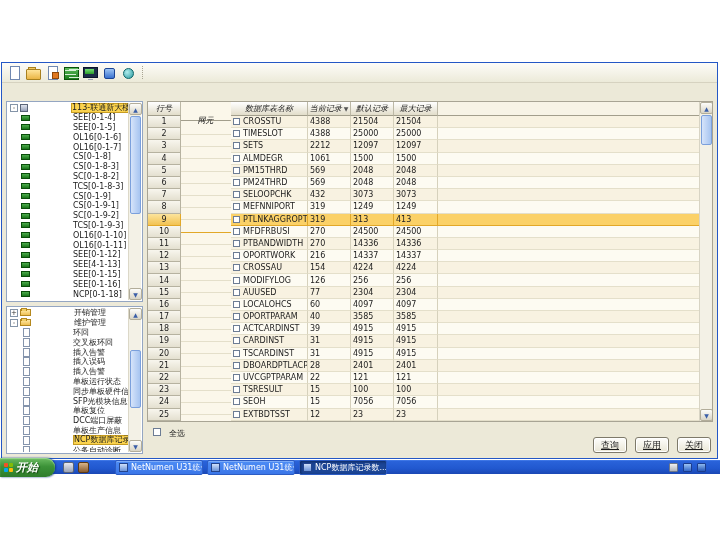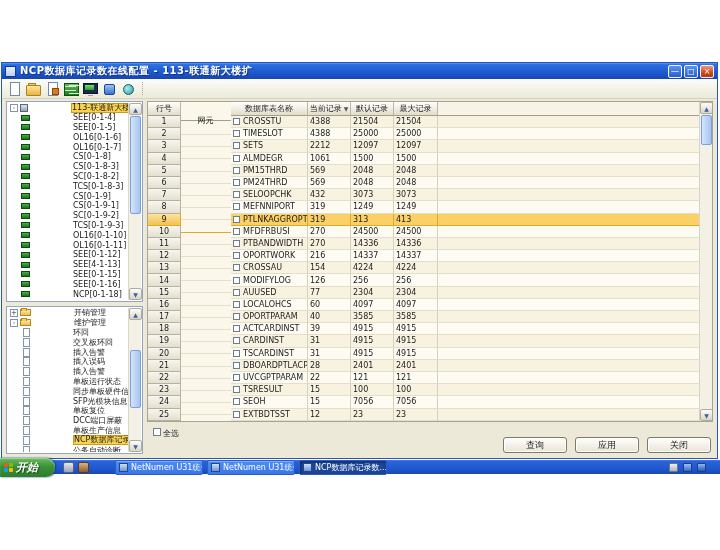--- a/index.html
+++ b/index.html
@@ -87,21 +87,21 @@
               background:linear-gradient(90deg,#d6e4fa,#a6c4f0); }
 
   .right-pane { position:absolute; left:142px; right:3px; top:1px; bottom:3px; }
   .table-wrap { position:absolute; left:2px; right:0; top:0; height:321px;
                 border:1px solid #a8a494; background:#fbf7ea; overflow:hidden; }
   .grid { position:absolute; left:0; top:0; right:13px; bottom:0; overflow:hidden; }
 
   .ghead { display:flex; height:14px; }
   .hcell { display:flex; align-items:center; justify-content:center; flex:none;
            font-size:8px; color:#222; background:linear-gradient(#ffffff,#e2ddca);
-           border-right:1px solid #bcb8a6; border-bottom:1px solid #a29e8c; }
+           border-right:1px solid #bcb8a6; border-bottom:1px solid #a29e8c;font-style:italic; }
   .hcell.fill { flex:1; background:#f7f3e6; border-right:none; }
   .sort { font-size:6px; color:#555; margin-left:2px; }
 
   .grow { display:flex; height:12.2px; font-size:8px; }
   .grow.odd  .gcell { background:#f8f2e1; }
   .grow.even .gcell { background:#fdfbf2; }
   .gcell { display:flex; align-items:center; flex:none; padding:0 2px; color:#222;
            border-right:1px solid #d6d1bc; border-bottom:1px solid #e4dfca;
            overflow:hidden; white-space:nowrap; }
   .gcell.c0 { justify-content:center; background:linear-gradient(#f8f6ee,#e4e0d0) !important;
@@ -109,28 +109,28 @@
   .gcell.fill { flex:1; border-right:none; }
   .c0 { width:33px; } .c1 { width:50px;margin-top:18px; } .c2 { width:77px; }
   .c3 { width:43px; } .c4 { width:43px; } .c5 { width:44px; }
   .grow.sel .gcell { background:#fbd167 !important; border-bottom-color:#e2a828; border-right-color:#e2a828; }
   .grow.sel .gcell.c0 { background:linear-gradient(#fce49c,#f2c252) !important; }
   .cb { width:7px; height:7px; flex:none; background:#fff; border:1px solid #6c7c94; margin-right:3px; }
 
   .tscroll { position:absolute; top:0; bottom:0; right:0; width:13px;
              background:#f3f1e6; border-left:1px solid #d8d4c4; }
 
-  .selectall { position:absolute; left:8px; top:327px; display:flex; gap:2px;
+  .selectall { position:absolute; left:8px; top:327px; display:flex; gap:8px;
                font-size:8px; color:#222; }
   .cb2 { width:8px; height:8px; background:#fff; border:1px solid #6c7c94; }
 
   .btnrow { position:absolute; right:2px; bottom:1px; display:flex; gap:8px; }
-  .xpbtn { width:64px; height:16px; font-size:9px; color:#1c1c1c; text-align:center; line-height:14px;
+  .xpbtn { width:34px; height:16px; font-size:9px; color:#1c1c1c; text-align:center; line-height:14px;
            border:1px solid #7e7a6a; border-radius:3px;
-           background:linear-gradient(#fefefc,#e9e6d5); box-shadow:inset 0 0 0 1px #fff; }
+           background:linear-gradient(#fefefc,#e9e6d5); box-shadow:inset 0 0 0 1px #fff;text-decoration:underline; }
 
   
   .taskbar { position:absolute; left:0; top:460px; width:720px; height:14px; display:flex; align-items:center;
              background:linear-gradient(#4d84ee 0%,#2a63da 8%,#2158cf 60%,#1a47b4 100%);text-align:right; }
   .startbtn { width:55px; height:19px; flex:none; display:flex; align-items:center; gap:3px; padding-left:4px;
               border-radius:0 9px 9px 0; color:#fff; font-size:11px; font-weight:bold; font-style:italic;
               text-shadow:1px 1px 1px #164a16;
               background:linear-gradient(#6cbc62,#3c9238 45%,#2e7c2b);
               box-shadow:inset 0 1px 1px #9ad88e, 1px 0 2px #123a8c; }
   .winflag { width:9px; height:9px; flex:none; display:grid; grid-template-columns:4px 4px; gap:1px; }
@@ -150,29 +150,20 @@
   .tray { margin-left:auto; display:flex; align-items:center; gap:5px; padding-right:14px; }
   .trayicon { width:9px; height:9px; border-radius:1px; }
   .tray1 { background:linear-gradient(#f0f0f0,#b0b4bc); border:1px solid #707888; }
   .tray2 { background:linear-gradient(#9cc4f4,#3468c8); border:1px solid #1c3c8c; }
   .tray3 { background:linear-gradient(#8cb8ee,#2858b8); border:1px solid #1c3c8c; }
 </style>
 </head>
 <body>
 
 <div class="window">
-  <div class="titlebar">
-    <span class="title-icon"></span>
-    <span class="title-text">NCP数据库记录数在线配置 - 113-联通新大楼扩</span>
-    <span class="winbtns">
-      <span class="winbtn">—</span>
-      <span class="winbtn">□</span>
-      <span class="winbtn close">×</span>
-    </span>
-  </div>
 
   <div class="toolbar">
     <span style="display:flex;align-items:center;gap:1px;">
         <span class="tbi new-file-icon"></span>
         <span class="tbi open-folder-icon"></span>
         <span class="tbi report-icon"></span>
         <span class="tbi table-icon"></span>
         <span class="tbi monitor-icon"></span>
         <span class="tbi chart-icon"></span>
         <span class="tbi settings-icon"></span>

